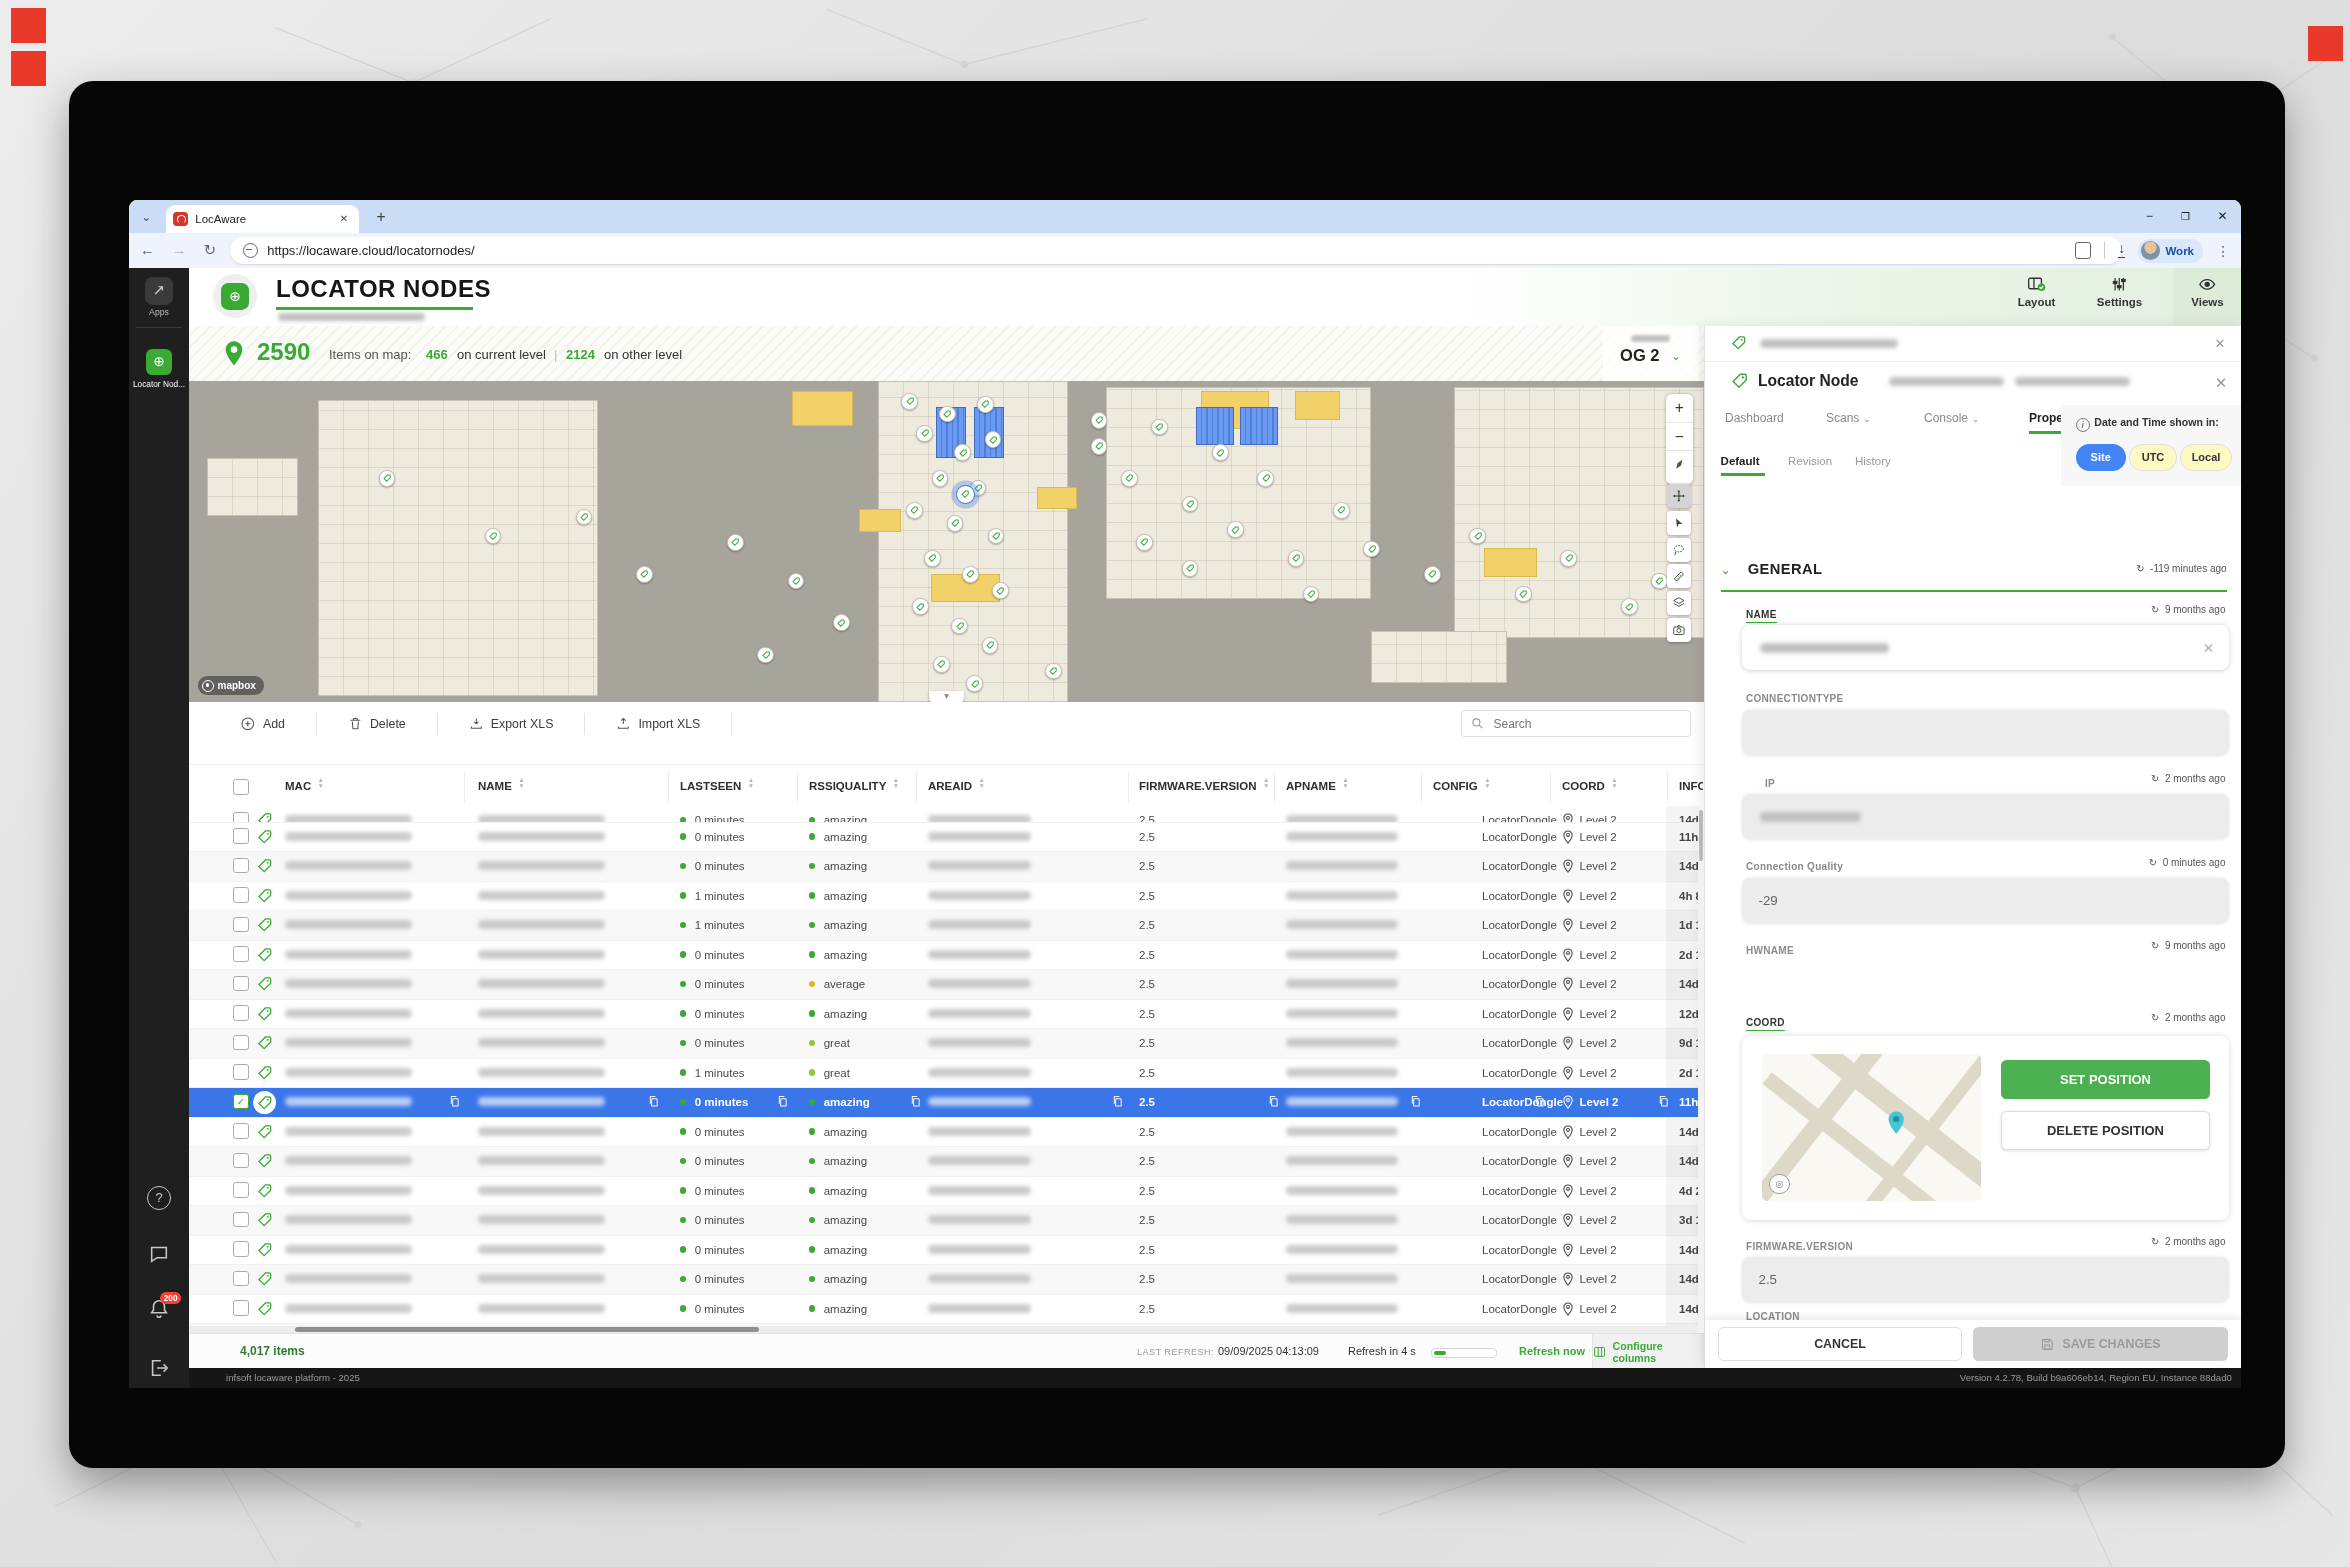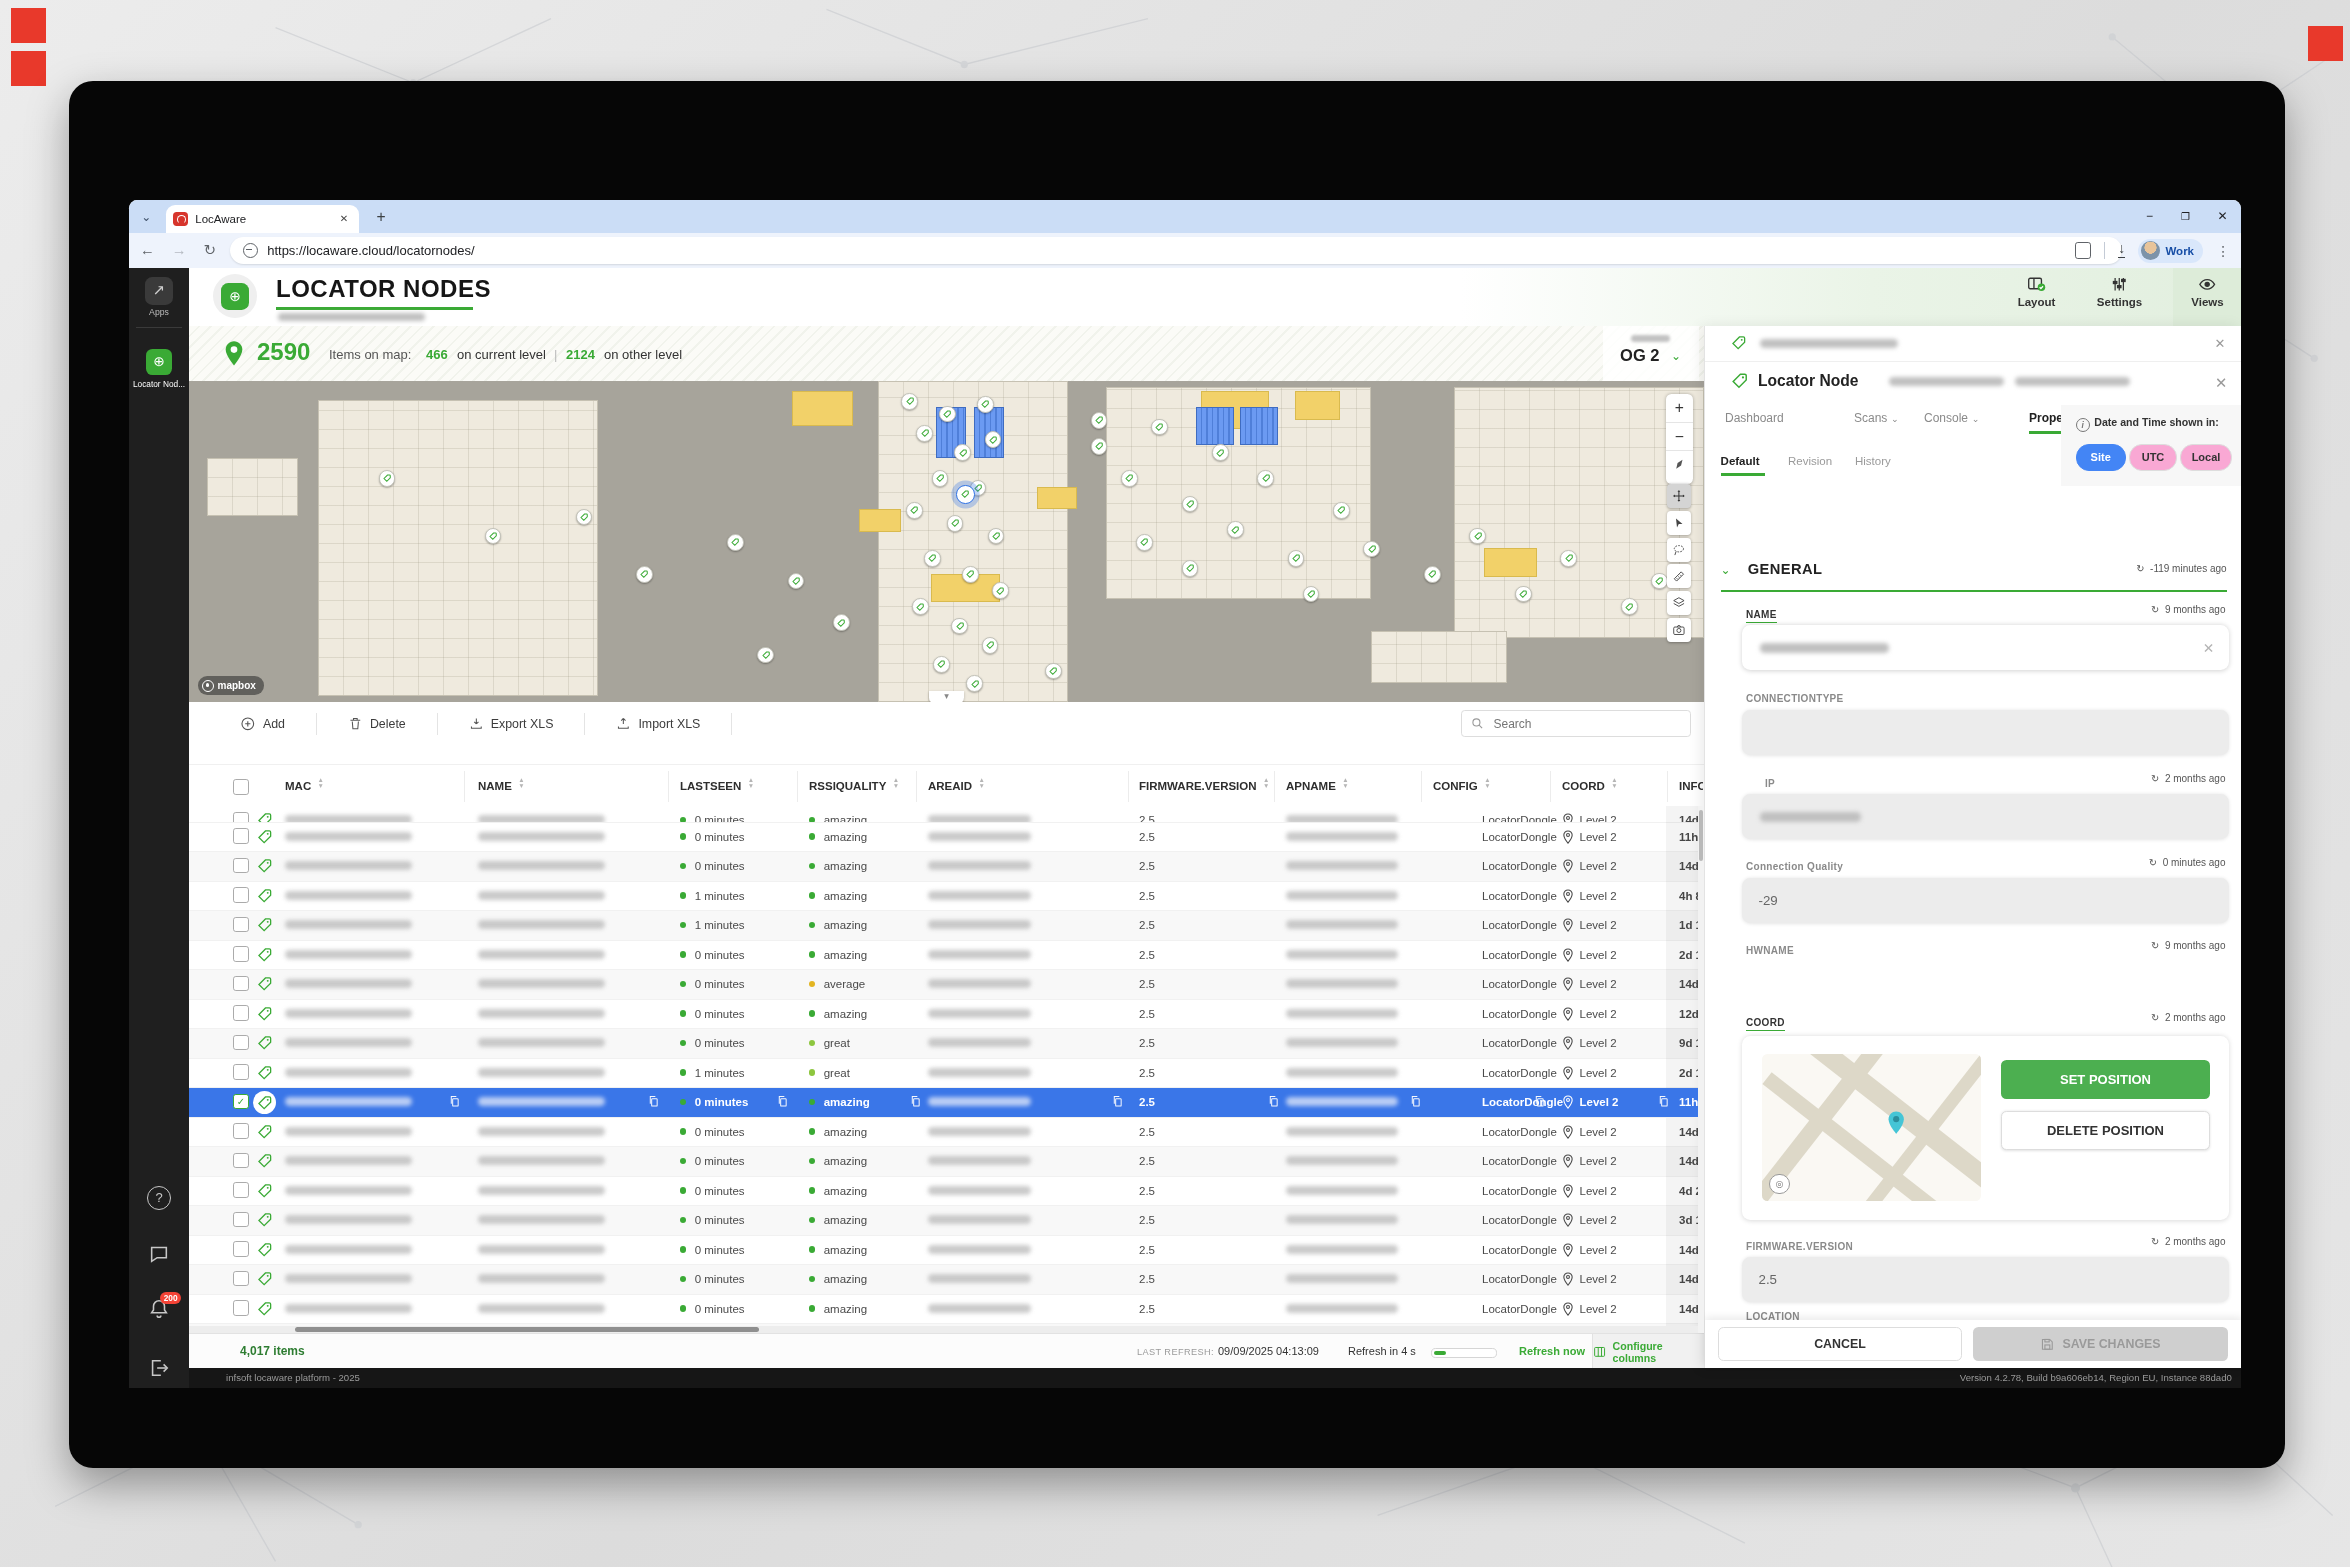--- a/index.html
+++ b/index.html
@@ -141,21 +141,21 @@
   .pnl-x{position:absolute;color:#9a9a9a;font-size:13px;}
   .pblur{position:absolute;height:9.2px;border-radius:4.6px;background:#c0c0c0;filter:blur(2.3px);}
   .ptitle{position:absolute;left:53px;top:46px;font-size:15.6px;font-weight:800;color:#222;}
   .ptab{position:absolute;top:85px;font-size:12px;color:#8a8a8a;}
   .ptab.active{color:#222;font-weight:700;}
   .ptab .chev{font-size:9.2px;margin-left:3.7px;color:#8a8a8a;}
   .ptab-underline{position:absolute;left:324px;top:105px;width:66px;height:2.8px;background:#3aaa35;}
   .dtbox{position:absolute;left:356px;top:79px;width:181px;height:81px;background:#f7f7f7;}
   .dtlabel{position:absolute;left:14.7px;top:11px;font-size:10.6px;font-weight:700;color:#333;}
   .infoc{display:inline-block;width:12px;height:12px;border:1.3px solid #777;border-radius:50%;font-size:8.3px;line-height:12px;text-align:center;color:#777;font-style:italic;margin-right:4.6px;vertical-align:-1.8px;font-weight:700;}
-  .pill{position:absolute;top:39px;height:25px;border-radius:13px;background:#f9a8d4;border:0.9px solid #ddd;font-size:11px;font-weight:700;color:#333;text-align:center;line-height:25px;}
+  .pill{position:absolute;top:39px;height:25px;border-radius:13px;background:#fef9c3;border:0.9px solid #ddd;font-size:11px;font-weight:700;color:#333;text-align:center;line-height:25px;}
   .pill.on{background:#4385f5;border-color:#4385f5;color:#fff;}
   .subtab{position:absolute;top:129px;font-size:11.5px;color:#9a9a9a;}
   .subtab.active{color:#222;font-weight:700;}
   .subtab-underline{position:absolute;left:15.6px;top:147px;width:44px;height:2.8px;background:#3aaa35;}
   .psearch{position:absolute;left:15.6px;top:173px;width:506px;height:37px;border:0.9px solid #e2e2e2;border-radius:18.4px;box-sizing:border-box;display:flex;align-items:center;padding:0 14.7px;gap:9.2px;color:#9e9e9e;}
   .psearch input{border:none;outline:none;background:transparent;font-size:12.4px;color:#666;width:386px;font-family:inherit;}
   .secrow{position:absolute;left:15.6px;top:235px;width:506px;}
   .secchev{color:#3aaa35;font-size:12px;margin-right:13px;}
   .sectitle{font-size:14.7px;font-weight:800;color:#222;letter-spacing:0.4px;}
   .refresh{position:absolute;right:0;top:1.8px;font-size:10px;color:#555;display:flex;align-items:center;gap:5.5px;}
@@ -1303,21 +1303,21 @@
       <svg class="pnl-tag" style="left:26px;top:46px;" width="17.4" height="17.4" viewBox="0 0 24 24" fill="none" stroke="#3aaa35" stroke-width="2">
               <path d="M13 3h6a2 2 0 0 1 2 2v6L11 21l-8-8z"></path>
               <circle cx="16.5" cy="7.5" r="1.5" fill="#3aaa35" stroke="none"></circle>
             </svg>
       <span class="ptitle">Locator Node</span>
       <span class="pblur" style="left:184px;top:51px;width:115px;"></span>
       <span class="pblur" style="left:310px;top:51px;width:115px;"></span>
       <span class="pnl-x" style="right:14.7px;top:48px;font-size:14.7px;">✕</span>
 
       <span class="ptab" style="left:20px;">Dashboard</span>
-      <span class="ptab" style="left:121px;margin-left:28px;"><span>Scans</span><span class="chev">⌄</span></span>
+      <span class="ptab" style="left:121px;"><span>Scans</span><span class="chev">⌄</span></span>
       <span class="ptab" style="left:219px;"><span>Console</span><span class="chev">⌄</span></span>
       <span class="ptab active" style="left:324px;">Properties</span>
       <span class="ptab" style="left:418px;">User changes</span>
       <span class="ptab" style="left:512px;color:#3aaa35;font-weight:800;letter-spacing:0.9px;">•••</span>
       <div class="ptab-underline"></div>
 
       <div class="dtbox">
         <div class="dtlabel"><span class="infoc">i</span><span>Date and Time shown in:</span></div>
         <span class="pill on" style="left:14.7px;width:48px;">Site</span>
         <span class="pill" style="left:68px;width:46px;">UTC</span>

